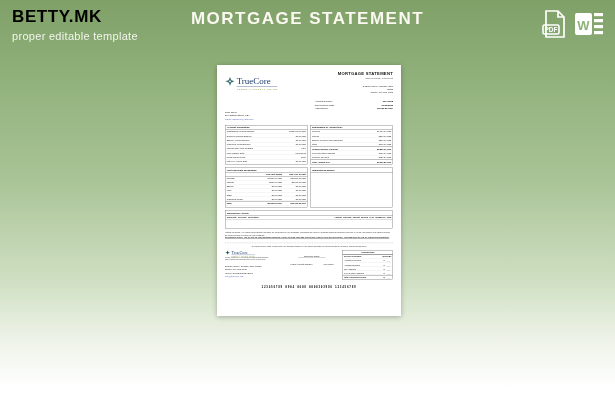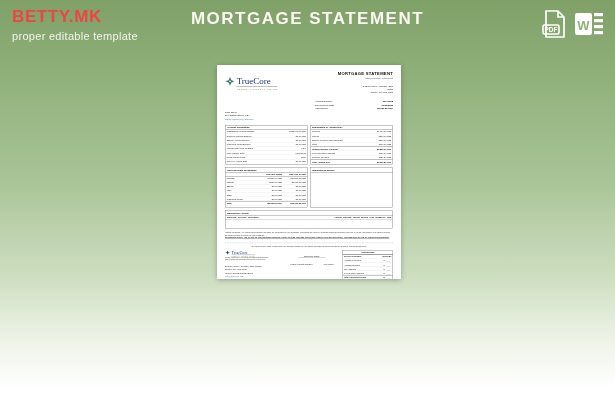--- a/index.html
+++ b/index.html
@@ -3,28 +3,28 @@
 <meta charset="utf-8">
 <style>
   html,body{margin:0;padding:0;}
   body{
     width:615px;height:400px;overflow:hidden;
     font-family:"Liberation Sans",sans-serif;
     background:linear-gradient(180deg,#7fa067 0%,#93b37e 22%,#a9c497 45%,#cfdfc2 70%,#eef3e8 85%,#ffffff 97%);
     position:relative;
   }
   
-  .brand{position:absolute;left:12px;top:7px;color:#ef4444;font-weight:bold;font-size:17px;letter-spacing:.6px;}
+  .brand{position:absolute;left:12px;top:7px;color:#000000;font-weight:bold;font-size:17px;letter-spacing:.6px;}
   .tagline{position:absolute;left:12px;top:30px;color:#f2f5ec;font-size:11px;letter-spacing:.3px;}
   .page-title{position:absolute;left:0;right:0;top:9px;text-align:center;color:#faf8f1;font-weight:bold;font-size:17px;letter-spacing:1.5px;}
   .dl-icons{position:absolute;right:12px;top:11px;display:flex;gap:7px;}
   .dl-btn{width:28px;height:30px;display:flex;align-items:center;justify-content:center;cursor:pointer;}
   
   .doc-wrap{
-    position:absolute;left:217px;top:65px;width:184px;height:214px;
+    position:absolute;left:217px;top:65px;width:184px;height:251px;
     background:#ffffff;box-shadow:0 1px 5px rgba(0,0,0,.28);overflow:hidden;
   }
   .doc{
     width:552px;height:801px;transform:scale(.33333);transform-origin:0 0;
     box-sizing:border-box;padding:20px 24px;color:#111;
     font-family:"Liberation Sans",sans-serif;
   }
   .doc-top{display:flex;justify-content:space-between;}
   .logo{display:flex;align-items:flex-start;gap:5px;margin-top:14px;}
   .logo-txt{display:flex;flex-direction:column;}

